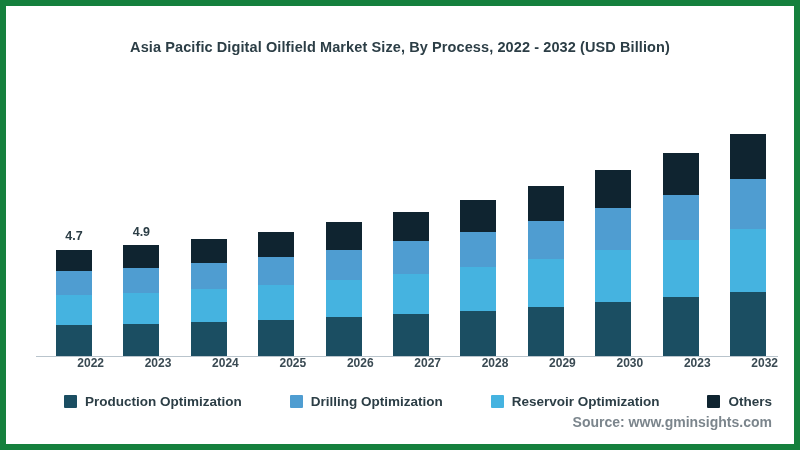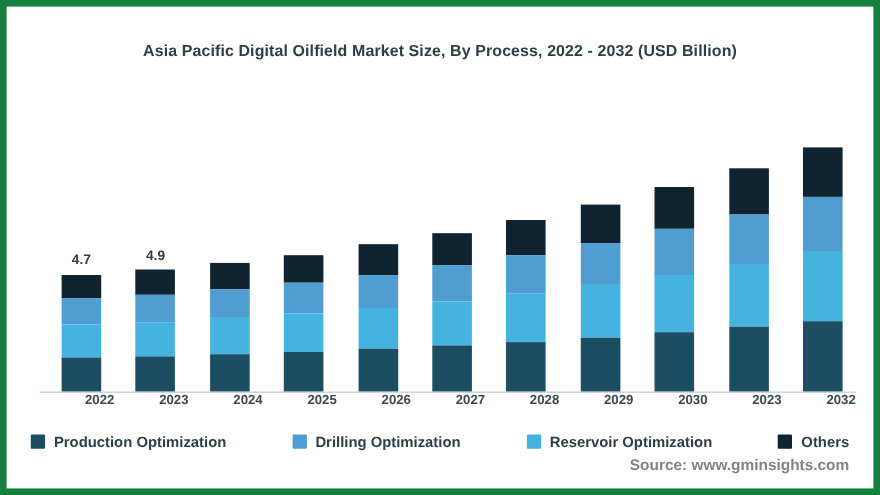--- a/index.html
+++ b/index.html
@@ -78,21 +78,22 @@
     color: #3a4a53;
   }
   #legend {
     position: absolute;
     left: 0;
     right: 0;
     top: 388px;
     display: flex;
     justify-content: flex-end;
     align-items: center;
-    gap: 16px;
+    gap: 4px;
+    padding-left: 20px;
   }
   .legend-item {
     display: flex;
     align-items: center;
     margin: 0 22px;
   }
   .legend-swatch {
     width: 13px;
     height: 13px;
     margin-right: 8px;

